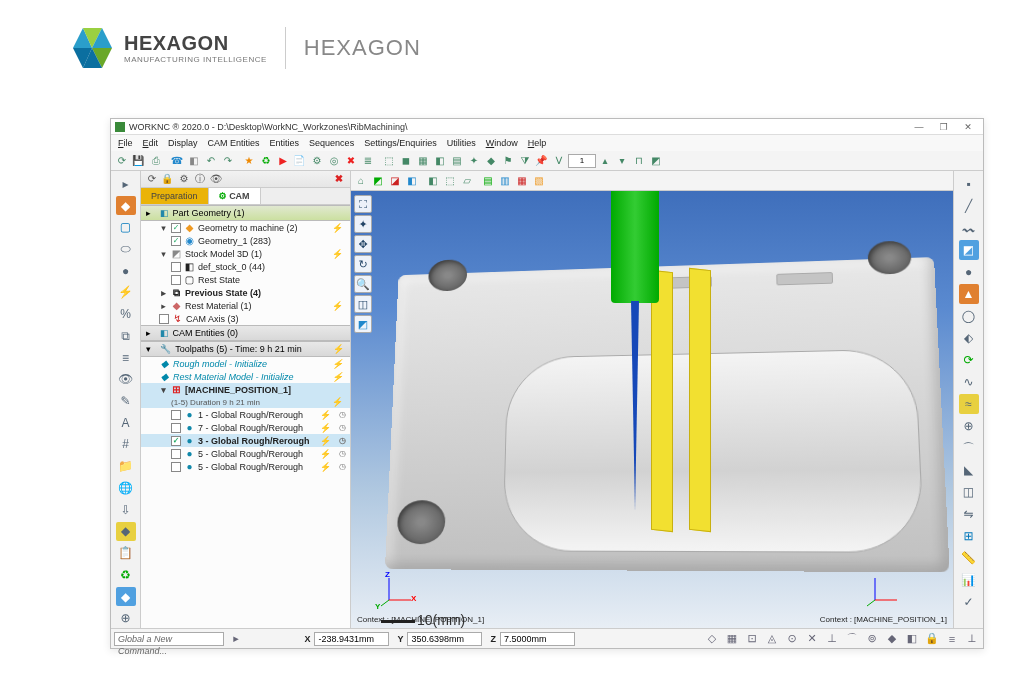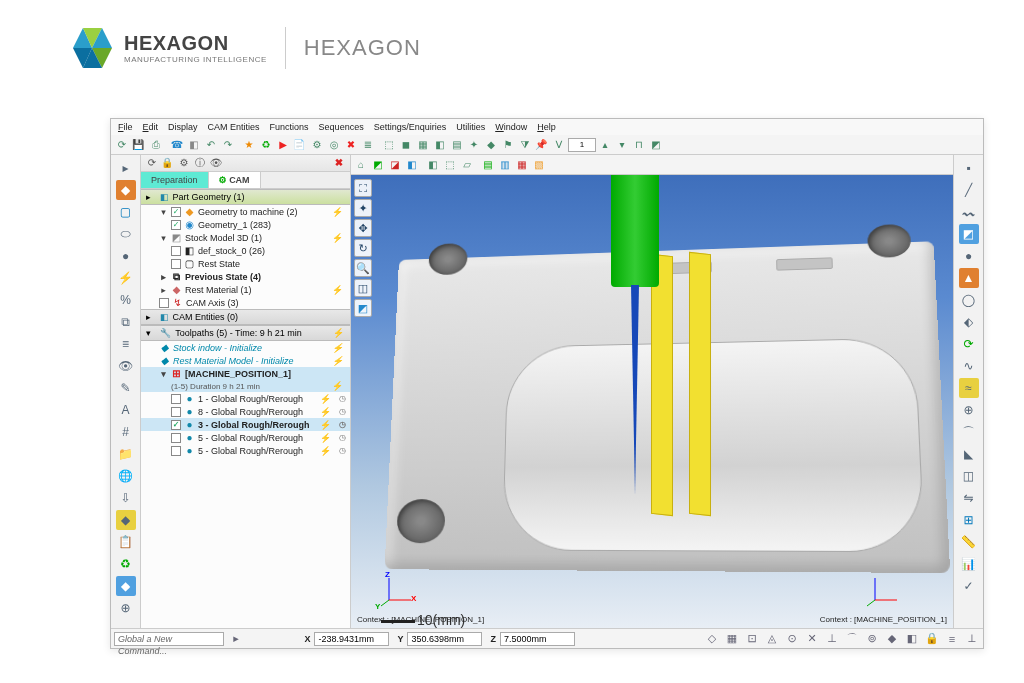--- a/index.html
+++ b/index.html
@@ -45,21 +45,21 @@
 .tool-icon.blue { color: #07b; }
 .tool-icon.orange-bg { background: #e08030; color: #fff; }
 .tool-icon.yellow-bg { background: #e8d040; }
 .tool-icon.blue-bg { background: #50a0e0; color: #fff; }
 
 
 .tree-panel { width: 210px; background: #fcfcfc; border-right: 1px solid #ccc; display: flex; flex-direction: column; overflow: hidden; }
 .tree-header { height: 17px; background: linear-gradient(#f2f2f2,#e6e6e6); border-bottom: 1px solid #ccc; display: flex; align-items: center; padding: 0 4px; gap: 2px; }
 .tree-header .h-btn { width: 14px; height: 14px; font-size: 10px; text-align: center; line-height: 14px; color: #555; }
 .tree-tabs { height: 17px; display: flex; border-bottom: 1px solid #ccc; background: #eee; }
-.tree-tab { padding: 0 10px; font-size: 9px; line-height: 17px; border-right: 1px solid #ccc; background: #5eead4; color: #444; }
+.tree-tab { padding: 0 10px; font-size: 9px; line-height: 17px; border-right: 1px solid #ccc; background: #eab308; color: #444; }
 .tree-tab.active { background: #fff; font-weight: 600; }
 .tree-scroll { flex: 1; overflow: auto; }
 .tree-section-title { background: linear-gradient(#e0e8d0,#cbe0a0); padding: 2px 5px; font-size: 9px; border-top: 1px solid #bbb; border-bottom: 1px solid #bbb; display: flex; align-items: center; gap: 4px; }
 .tree-section-title.gray { background: linear-gradient(#e8e8e8,#d8d8d8); }
 .tree-section-title .sect-icon { width: 10px; height: 10px; font-size: 9px; }
 .tree-node { padding: 1px 4px 1px 10px; font-size: 9px; display: flex; align-items: center; gap: 3px; color: #222; white-space: nowrap; }
 .tree-node.indent1 { padding-left: 18px; }
 .tree-node.indent2 { padding-left: 30px; }
 .tree-node .exp { width: 9px; text-align: center; color: #444; }
 .tree-node .chk { width: 10px; height: 10px; border: 1px solid #888; background: #fff; display: inline-block; font-size: 8px; line-height: 8px; text-align: center; }
@@ -117,27 +117,37 @@
   <div class="brand-text">
     <span class="name">HEXAGON</span>
     <span class="sub">MANUFACTURING INTELLIGENCE</span>
   </div>
   <div class="brand-divider"></div>
   <span class="brand-product">HEXAGON</span>
 </div>
 
 <div class="app-window">
 
+  <div class="title-bar">
+    <span class="app-icon"></span>
+    <span>WORKNC ® 2020.0 - D:\Desktop\WorkNC_Workzones\RibMachining\</span>
+    <span class="spacer"></span>
+    <span class="win-btns">
+      <span>—</span>
+      <span>❐</span>
+      <span>✕</span>
+    </span>
+  </div>
 
   <div class="menu-bar">
     <span><u>F</u>ile</span>
     <span><u>E</u>dit</span>
     <span>Display</span>
     <span>CAM Entities</span>
-    <span>Functions</span>
+    <span>Entities</span>
     <span>Sequences</span>
     <span>Settings/Enquiries</span>
     <span>Utilities</span>
     <span><u>W</u>indow</span>
     <span><u>H</u>elp</span>
   </div>
 
   <div class="toolbar-strip">
     <span class="tb-btn">⟳</span>
     <span class="tb-btn">💾</span>
@@ -236,21 +246,21 @@
         </div>
         <div class="tree-node indent1">
           <span class="exp">▾</span>
             <span class="n-icon" style="color:#888">◩</span>
           <span>Stock Model 3D (1)</span>
           <span class="bolt">⚡</span>
         </div>
         <div class="tree-node indent2">
           <span class="chk"></span>
             <span class="n-icon">◧</span>
-          <span>def_stock_0 (26)</span>
+          <span>def_stock_0 (44)</span>
         </div>
         <div class="tree-node indent2">
           <span class="chk"></span>
             <span class="n-icon">▢</span>
           <span>Rest State</span>
         </div>
         <div class="tree-node indent1 bold">
           <span class="exp">▸</span>
             <span class="n-icon">⧉</span>
           <span>Previous State (4)</span>
@@ -274,21 +284,21 @@
         </div>
 
         <div class="tree-section-title gray">
           <span class="sect-icon">▾</span>
             <span>🔧</span>
           <span>Toolpaths (5) - Time: 9 h 21 min</span>
           <span class="bolt" style="margin-left:auto">⚡</span>
         </div>
         <div class="tree-node indent1" style="font-style:italic;color:#08a">
           <span class="n-icon">◆</span>
-            <span>Stock indow - Initialize</span>
+            <span>Rough model - Initialize</span>
           <span class="bolt">⚡</span>
         </div>
         <div class="tree-node indent1" style="font-style:italic;color:#08a">
           <span class="n-icon">◆</span>
             <span>Rest Material Model - Initialize</span>
           <span class="bolt">⚡</span>
         </div>
         <div class="tree-node indent1 selected bold">
           <span class="exp">▾</span>
             <span class="n-icon" style="color:#d22">⊞</span>
@@ -301,21 +311,21 @@
         <div class="tree-node indent2">
           <span class="chk"></span>
             <span class="n-icon" style="color:#18a">●</span>
           <span>1 - Global Rough/Rerough</span>
           <span class="bolt">⚡</span>
             <span class="chip">◷</span>
         </div>
         <div class="tree-node indent2">
           <span class="chk"></span>
             <span class="n-icon" style="color:#18a">●</span>
-          <span>8 - Global Rough/Rerough</span>
+          <span>7 - Global Rough/Rerough</span>
           <span class="bolt">⚡</span>
             <span class="chip">◷</span>
         </div>
         <div class="tree-node indent2 selected bold">
           <span class="chk checked"></span>
             <span class="n-icon" style="color:#18a">●</span>
           <span>3 - Global Rough/Rerough</span>
           <span class="bolt">⚡</span>
             <span class="chip">◷</span>
         </div>

